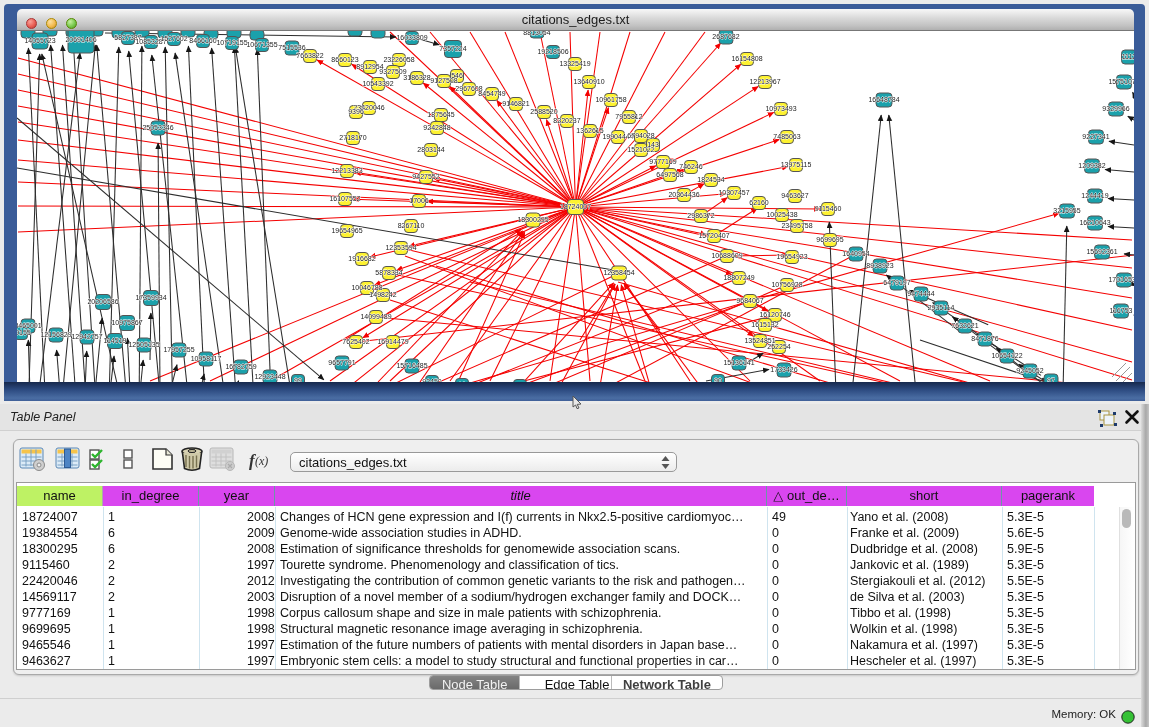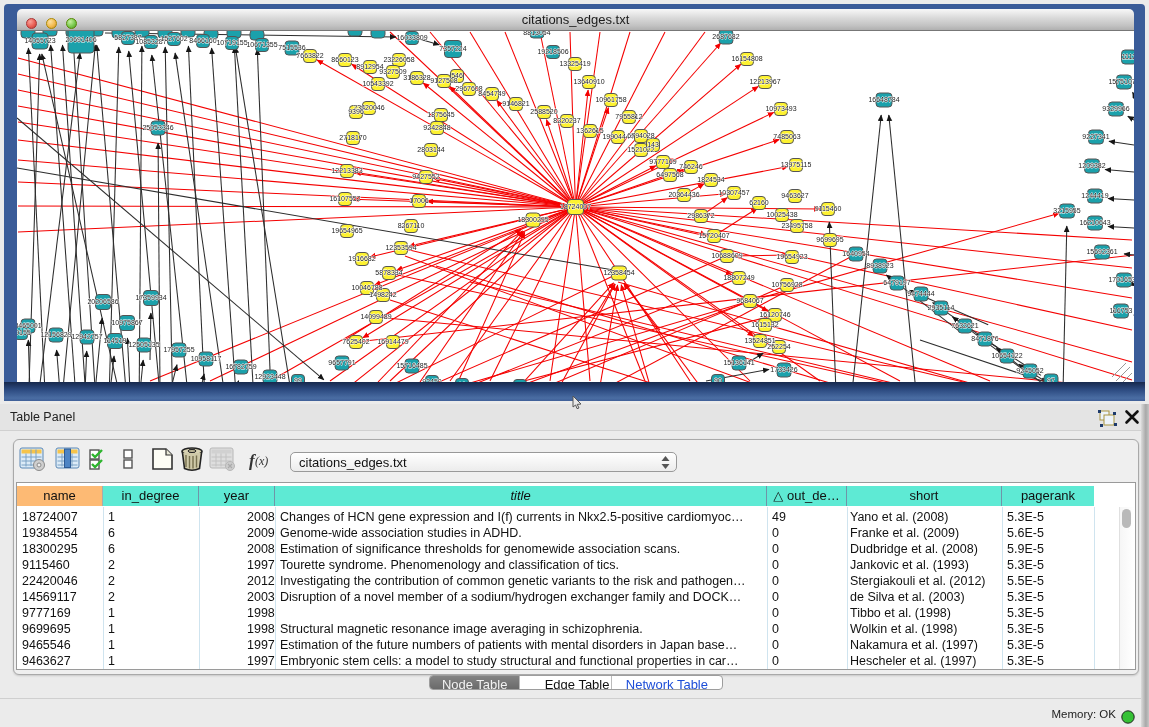--- a/index.html
+++ b/index.html
@@ -2,25 +2,25 @@
 <html><head><meta charset="utf-8"><style>
 * { margin:0; padding:0; box-sizing:border-box; }
 body { width:1149px; height:727px; background:#ebebeb; font-family:"Liberation Sans",sans-serif; position:relative; overflow:hidden; }
 #bluearea { position:absolute; left:4px; top:4px; width:1141px; height:397px; background:#3a5c99; border-radius:4px 4px 0 0; }
 #bluebottom { position:absolute; left:0; top:378px; width:100%; height:19px; background:linear-gradient(#17294d,#2c4a80 40%,#4a6da3 85%,#3f5f98); }
 #macwin { position:absolute; left:13px; top:5px; width:1117px; height:373px; }
 #titlebar { position:absolute; left:0; top:0; width:1117px; height:22px; border-radius:5px 5px 0 0; background:linear-gradient(#f8f8f8,#d8d8d8 45%,#c3c3c3 78%,#b0b0b0); border-bottom:1px solid #777; }
 #titlebar .title { text-align:center; font-size:13px; color:#1c1c1c; line-height:21px; }
 .tl { position:absolute; top:9px; width:11px; height:11px; border-radius:50%; }
 #canvas-wrap { position:absolute; left:0; top:22px; width:1117px; height:351px; background:#fff; }
-#tp-head { position:absolute; left:0px; top:404px; width:1141px; height:27px; background:#e4e4e4; border-bottom:1px solid #d0d0d0; }
+#tp-head { position:absolute; left:0px; top:404px; width:1141px; height:27px; background:#e4e4e4; border-bottom:1px solid #d0d0d0;font-style:italic; }
 #tp-head .t { position:absolute; left:10px; top:6px; font-size:12.5px; color:#222; }
 #panel { position:absolute; left:13px; top:439px; width:1126px; height:236px; background:#efefef; border:1px solid #a9a9a9; border-radius:6px; box-shadow:0 1px 2px rgba(0,0,0,0.15); }
 #table { position:absolute; left:2px; top:42px; width:1120px; height:188px; background:#fff; border:1px solid #9a9a9a; }
-.th { position:absolute; top:3px; height:20px; background:#5eead4; border-right:1px solid #6f95a8; font-size:13px; color:#111; text-align:center; line-height:20px; }
+.th { position:absolute; top:3px; height:20px; background:#d946ef; border-right:1px solid #6f95a8; font-size:13px; color:#111; text-align:center; line-height:20px; }
 .tr { position:relative; height:16px; font-size:12.5px; color:#111; white-space:nowrap; }
 .tr div { position:absolute; top:0; height:16px; line-height:16px; overflow:hidden; }
 .c0 { left:5px; width:80px; }
 .c1 { left:91px; width:90px; }
 .c2 { left:190px; width:70px;margin-left:40px; }
 .c3 { left:263px; width:480px; }
 .c4 { left:755px; width:70px; }
 .c5 { left:833px; width:145px; }
 .c6 { left:990px; width:95px; }
 #tabs { position:absolute; left:429px; top:675px; width:294px; height:15px; border:1px solid #9d9d9d; border-radius:4px; overflow:hidden; font-size:13px; display:flex; background:#fff; }
@@ -566,21 +566,21 @@
   <text x="233" y="20" font-family="Liberation Serif,serif" font-style="italic" font-weight="bold" font-size="17" fill="#333">f</text>
   <text x="239" y="19" font-family="Liberation Serif,serif" font-style="italic" font-size="12" fill="#333">(x)</text>
 </svg>
 <div style="position:absolute;left:276px;top:12px;width:387px;height:20px;border:1px solid #999;border-radius:5px;background:linear-gradient(#ffffff,#ececec);font-size:13px;color:#111;line-height:19px;padding-left:8px;">citations_edges.txt
   <svg style="position:absolute;right:6px;top:3px" width="9" height="13">
         <path d="M4.5 0 L8.5 5 L0.5 5 z" fill="#555"></path>
         <path d="M4.5 13 L8.5 8 L0.5 8 z" fill="#555"></path>
       </svg>
 </div>
   <div id="table">
-    <div class="th" style="left:0px;width:86px;background:#fdba74;border-right:1px solid #aaa;">name</div>
+    <div class="th" style="left:0px;width:86px;background:#bef264;border-right:1px solid #aaa;">name</div>
     <div class="th" style="left:86px;width:96px;">in_degree</div>
     <div class="th" style="left:182px;width:76px;">year</div>
     <div class="th" style="left:258px;width:492px;font-style:italic;">title</div>
     <div class="th" style="left:750px;width:80px;">△ out_de…</div>
     <div class="th" style="left:830px;width:155px;">short</div>
     <div class="th" style="left:985px;width:92px;border-right:none;">pagerank</div>
     <div style="position:absolute;left:0;top:26px;width:1104px;">
       <div class="tr">
           <div class="c0">18724007</div>
           <div class="c1">1</div>
@@ -607,21 +607,21 @@
           <div class="c4">0</div>
           <div class="c5">Dudbridge et al. (2008)</div>
           <div class="c6">5.9E‑5</div>
         </div>
 <div class="tr">
           <div class="c0">9115460</div>
           <div class="c1">2</div>
           <div class="c2">1997</div>
           <div class="c3">Tourette syndrome. Phenomenology and classification of tics.</div>
           <div class="c4">0</div>
-          <div class="c5">Jankovic et al. (1993)</div>
+          <div class="c5">Jankovic et al. (1989)</div>
           <div class="c6">5.3E‑5</div>
         </div>
 <div class="tr">
           <div class="c0">22420046</div>
           <div class="c1">2</div>
           <div class="c2">2012</div>
           <div class="c3">Investigating the contribution of common genetic variants to the risk and pathogen…</div>
           <div class="c4">0</div>
           <div class="c5">Stergiakouli et al. (2012)</div>
           <div class="c6">5.5E‑5</div>
@@ -632,20 +632,21 @@
           <div class="c2">2003</div>
           <div class="c3">Disruption of a novel member of a sodium/hydrogen exchanger family and DOCK…</div>
           <div class="c4">0</div>
           <div class="c5">de Silva et al. (2003)</div>
           <div class="c6">5.3E‑5</div>
         </div>
 <div class="tr">
           <div class="c0">9777169</div>
           <div class="c1">1</div>
           <div class="c2">1998</div>
+          <div class="c3">Corpus callosum shape and size in male patients with schizophrenia.</div>
           <div class="c4">0</div>
           <div class="c5">Tibbo et al. (1998)</div>
           <div class="c6">5.3E‑5</div>
         </div>
 <div class="tr">
           <div class="c0">9699695</div>
           <div class="c1">1</div>
           <div class="c2">1998</div>
           <div class="c3">Structural magnetic resonance image averaging in schizophrenia.</div>
           <div class="c4">0</div>
@@ -680,21 +681,21 @@
     <div style="position:absolute;left:258px;top:24px;width:1px;height:162px;background:#cfe4ef;"></div>
     <div style="position:absolute;left:750px;top:24px;width:1px;height:162px;background:#cfe4ef;"></div>
     <div style="position:absolute;left:830px;top:24px;width:1px;height:162px;background:#cfe4ef;"></div>
     <div style="position:absolute;left:985px;top:24px;width:1px;height:162px;background:#cfe4ef;"></div>
     <div style="position:absolute;left:1077px;top:24px;width:1px;height:162px;background:#cfe4ef;"></div>
   </div>
 </div>
 <div id="tabs">
   <div style="width:90px;background:linear-gradient(#848484,#6a6a6a);color:#f2f2f2;">Node Table</div>
   <div style="width:92px;border-left:1px solid #bbb;color:#111;padding-left:23px;">Edge Table</div>
-  <div style="width:112px;border-left:1px solid #bbb;color:#1d4ed8;">Network Table</div>
+  <div style="width:112px;border-left:1px solid #bbb;color:#404040;font-weight:bold;">Network Table</div>
 </div>
 <div id="status">
   <div style="position:absolute;right:33px;top:9px;font-size:11.5px;color:#222;">Memory: OK</div>
   <svg style="position:absolute;right:14px;top:11px" width="14" height="14">
       <circle cx="7" cy="7" r="6.2" fill="#35c135" stroke="#222"></circle>
     </svg>
 </div>
 <svg style="position:absolute;left:571px;top:395px" width="12" height="14" viewBox="0 0 12 14">
     <path d="M2 1 L10 9 L6.2 9.4 L8 13 L6 13.6 L4.6 10 L2 12 z" fill="#e8e8e8" stroke="#555" stroke-width="1"></path>
   </svg>

